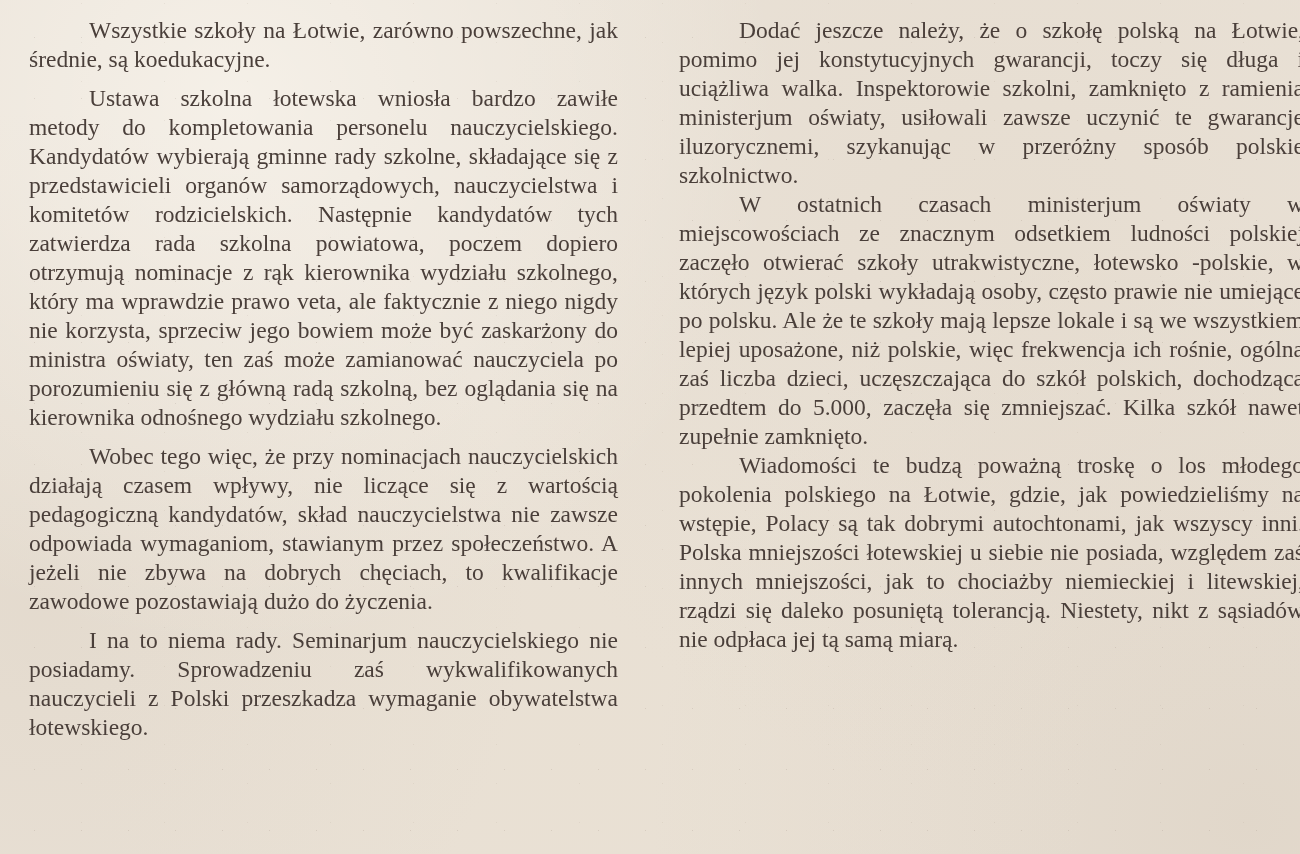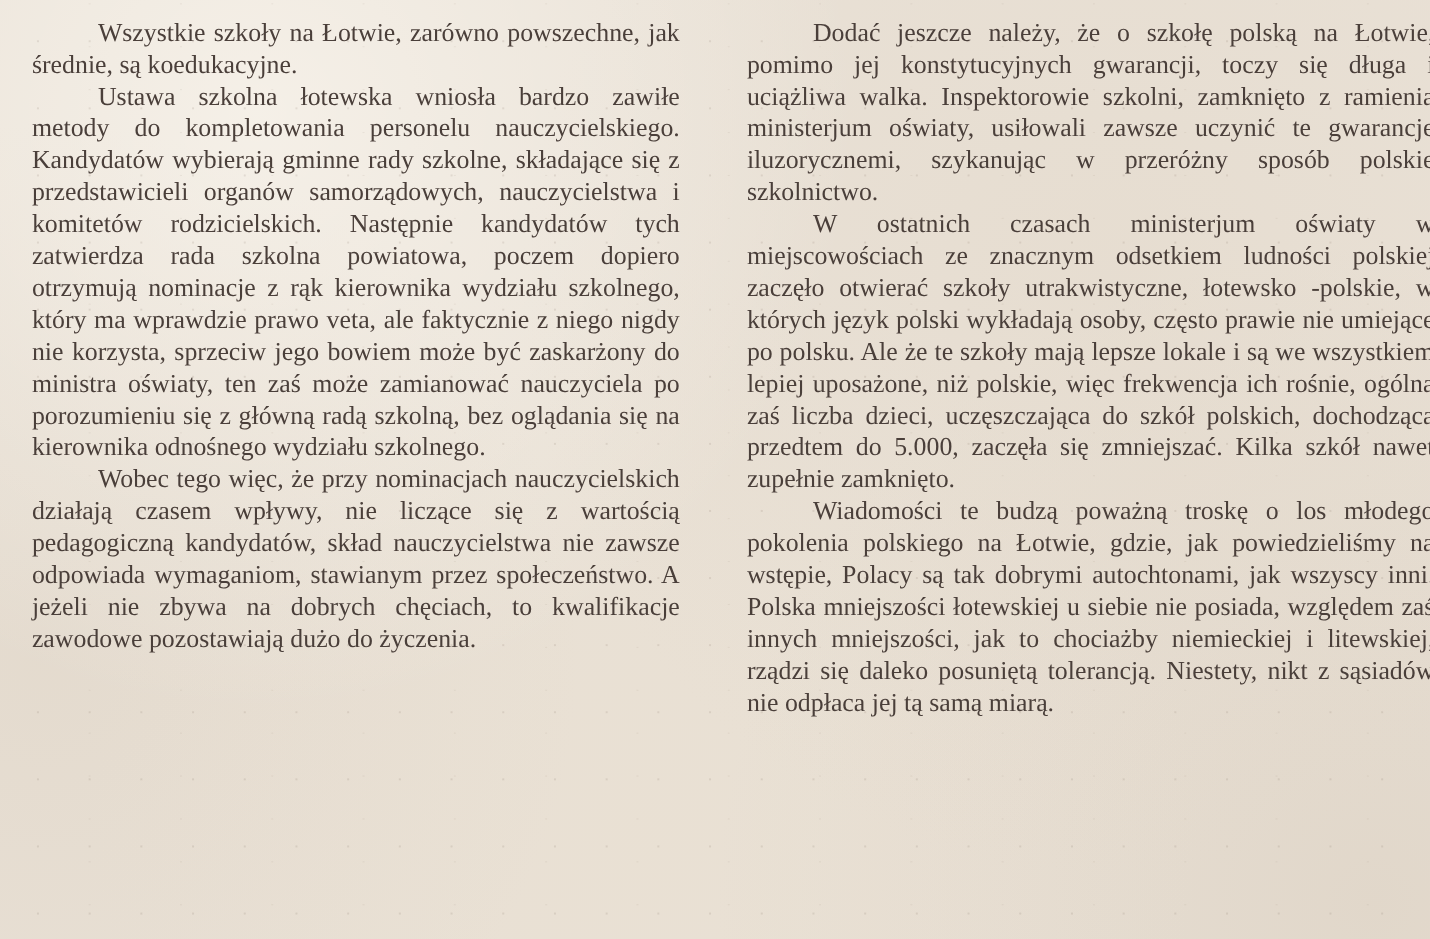--- a/index.html
+++ b/index.html
@@ -75,21 +75,21 @@
   .para {
     margin: 0;
     text-indent: 60px;
     text-align: justify;
     -webkit-hyphens: none;
     hyphens: none;
   }
 
   
   #column-left .para + .para {
-    margin-top: 0;
+    margin-top: 10px;
   }
 
   
   #column-right .para + .para {
   }
 
   
   .para:last-child {
     text-align-last: left;
   }
@@ -103,20 +103,21 @@
 <div id="page">
 
   <div id="grain"></div>
 
   <div id="columns">
 
     <div class="column" id="column-left">
       <p class="para">Wszystkie szkoły na Łotwie, zarówno powszechne, jak średnie, są koedukacyjne.</p>
       <p class="para">Ustawa szkolna łotewska wniosła bardzo zawiłe metody do kompletowania personelu nauczycielskiego. Kandydatów wybierają gminne rady szkolne, składające się z przedstawicieli organów samorządowych, nauczycielstwa i komitetów rodzicielskich. Następnie kandydatów tych zatwierdza rada szkolna powiatowa, poczem dopiero otrzymują nominacje z rąk kierownika wydziału szkolnego, który ma wprawdzie prawo veta, ale faktycznie z niego nigdy nie korzysta, sprzeciw jego bowiem może być zaskarżony do ministra oświaty, ten zaś może zamianować nauczyciela po porozumieniu się z główną radą szkolną, bez oglądania się na kierownika odnośnego wydziału szkolnego.</p>
       <p class="para">Wobec tego więc, że przy nominacjach nauczycielskich działają czasem wpływy, nie liczące się z wartością pedagogiczną kandydatów, skład nauczycielstwa nie zawsze odpowiada wymaganiom, stawianym przez społeczeństwo. A jeżeli nie zbywa na dobrych chęciach, to kwalifikacje zawodowe pozostawiają dużo do życzenia.</p>
+      <p class="para">I na to niema rady. Seminarjum nauczycielskiego nie posiadamy. Sprowadzeniu zaś wykwalifikowanych nauczycieli z Polski przeszkadza wymaganie obywatelstwa łotewskiego.</p>
     </div>
 
     <div class="column" id="column-right">
       <p class="para">Dodać jeszcze należy, że o szkołę polską na Łotwie, pomimo jej konstytucyjnych gwarancji, toczy się długa i uciążliwa walka. Inspektorowie szkolni, zamknięto z ramienia ministerjum oświaty, usiłowali zawsze uczynić te gwarancje iluzorycznemi, szykanując w przeróżny sposób polskie szkolnictwo.</p>
       <p class="para">W ostatnich czasach ministerjum oświaty w miejscowościach ze znacznym odsetkiem ludności polskiej zaczęło otwierać szkoły utrakwistyczne, łotewsko -polskie, w których język polski wykładają osoby, często prawie nie umiejące po polsku. Ale że te szkoły mają lepsze lokale i są we wszystkiem lepiej uposażone, niż polskie, więc frekwencja ich rośnie, ogólna zaś liczba dzieci, uczęszczająca do szkół polskich, dochodząca przedtem do 5.000, zaczęła się zmniejszać. Kilka szkół nawet zupełnie zamknięto.</p>
       <p class="para">Wiadomości te budzą poważną troskę o los młodego pokolenia polskiego na Łotwie, gdzie, jak powiedzieliśmy na wstępie, Polacy są tak dobrymi autochtonami, jak wszyscy inni. Polska mniejszości łotewskiej u siebie nie posiada, względem zaś innych mniejszości, jak to chociażby niemieckiej i litewskiej, rządzi się daleko posuniętą tolerancją. Niestety, nikt z sąsiadów nie odpłaca jej tą samą miarą.</p>
     </div>
 
   </div>
 </div>

